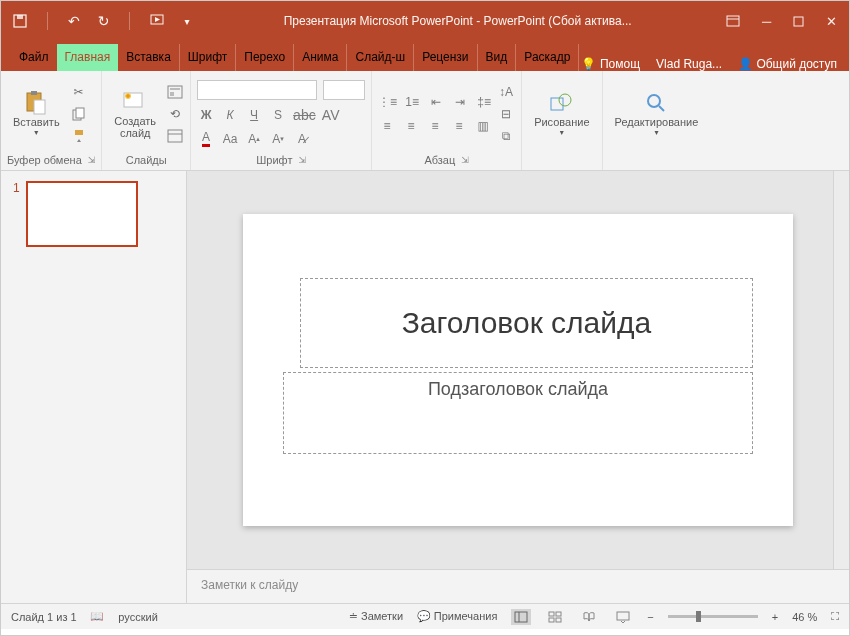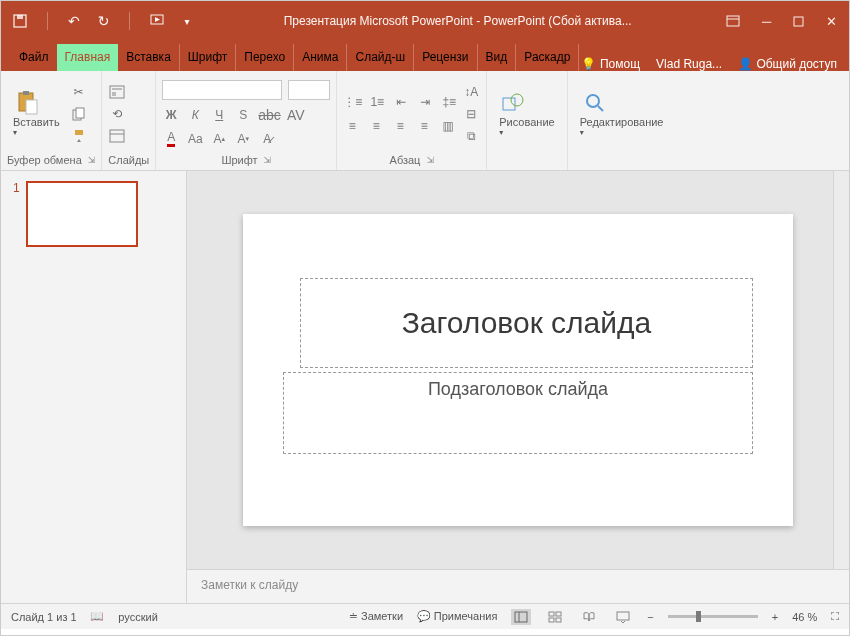--- a/index.html
+++ b/index.html
@@ -15,21 +15,21 @@
 .tab{padding:6px 8px 7px;color:#000000;cursor:pointer;white-space:nowrap;border-right:1px solid rgba(255,255,255,.25)}
 .tab.active{background:#86efac;color:#b7472a;border:none}
 .tab.file{border:none}
 .tabs-right{margin-left:auto;display:flex;align-items:center;color:#fff;gap:16px;padding-right:12px}
 .tabs-right span{cursor:pointer;white-space:nowrap}
 .ribbon{height:100px;background:#f3f3f3;border-bottom:1px solid #d4d4d4;display:flex;font-size:11px;color:#5a5a5a}
 .group{display:flex;flex-direction:column;border-right:1px solid #e1e1e1;padding:4px 6px 2px}
 .group-body{flex:1;display:flex;align-items:center;gap:4px}
 .group-label{text-align:center;color:#6a6a6a;font-size:11px;padding:2px 0;display:flex;justify-content:center;align-items:center;gap:6px}
 .dlauncher{font-size:9px;color:#888;cursor:pointer}
-.big-btn{display:flex;flex-direction:column;justify-content:center;padding:2px 6px;cursor:pointer;gap:0}
+.big-btn{display:flex;flex-direction:column;align-items:center;justify-content:center;padding:2px 6px;cursor:pointer;gap:0}
 .big-btn .ico{width:30px;height:26px;display:flex;align-items:center;justify-content:center}
 .col{display:flex;flex-direction:column;gap:4px;justify-content:center}
 .sm{width:18px;height:18px;display:flex;align-items:center;justify-content:center;cursor:pointer;color:#6a6a6a;font-size:12px}
 .row{display:flex;gap:6px;align-items:center}
 .font-combo{width:120px;height:20px;border:1px solid #c8c8c8;background:#fff;font-size:11px;padding:0 4px}
 .size-combo{width:42px;height:20px;border:1px solid #c8c8c8;background:#fff;font-size:11px;padding:0 4px}
 .fbtn{min-width:18px;height:18px;display:flex;align-items:center;justify-content:center;cursor:pointer;color:#7a7a7a;font-size:12px}
 .workspace{display:flex;height:432px;background:#e6e6e6}
 .thumb-pane{width:186px;background:#f3f3f3;border-right:1px solid #d4d4d4;padding:10px 12px}
 .thumb-wrap{display:flex;gap:6px}
@@ -143,20 +143,31 @@
       </div>
     </div>
     <div class="group-label">
         <span>Буфер обмена</span>
         <span class="dlauncher">⇲</span>
       </div>
   </div>
 
   <div class="group">
     <div class="group-body">
+      <div class="big-btn">
+        <div class="ico">
+            <svg width="26" height="24" viewBox="0 0 26 24">
+              <rect x="2" y="3" width="18" height="14" fill="#fff" stroke="#bbb"></rect>
+              <circle cx="6" cy="6" r="3" fill="#f7c859"></circle>
+              <path d="M6 4v4M4 6h4" stroke="#e89b00" stroke-width="1.5"></path>
+            </svg>
+          </div>
+        <span style="white-space:pre;text-align:center">Создать
+слайд</span>
+      </div>
       <div class="col">
         <div class="sm">
             <svg width="16" height="14" viewBox="0 0 16 14">
               <rect x="1" y="1" width="14" height="12" fill="none" stroke="#888"></rect>
               <rect x="3" y="3" width="10" height="2" fill="#bbb"></rect>
               <rect x="3" y="7" width="4" height="4" fill="#bbb"></rect>
             </svg>
           </div>
         <div class="sm">⟲</div>
         <div class="sm">

